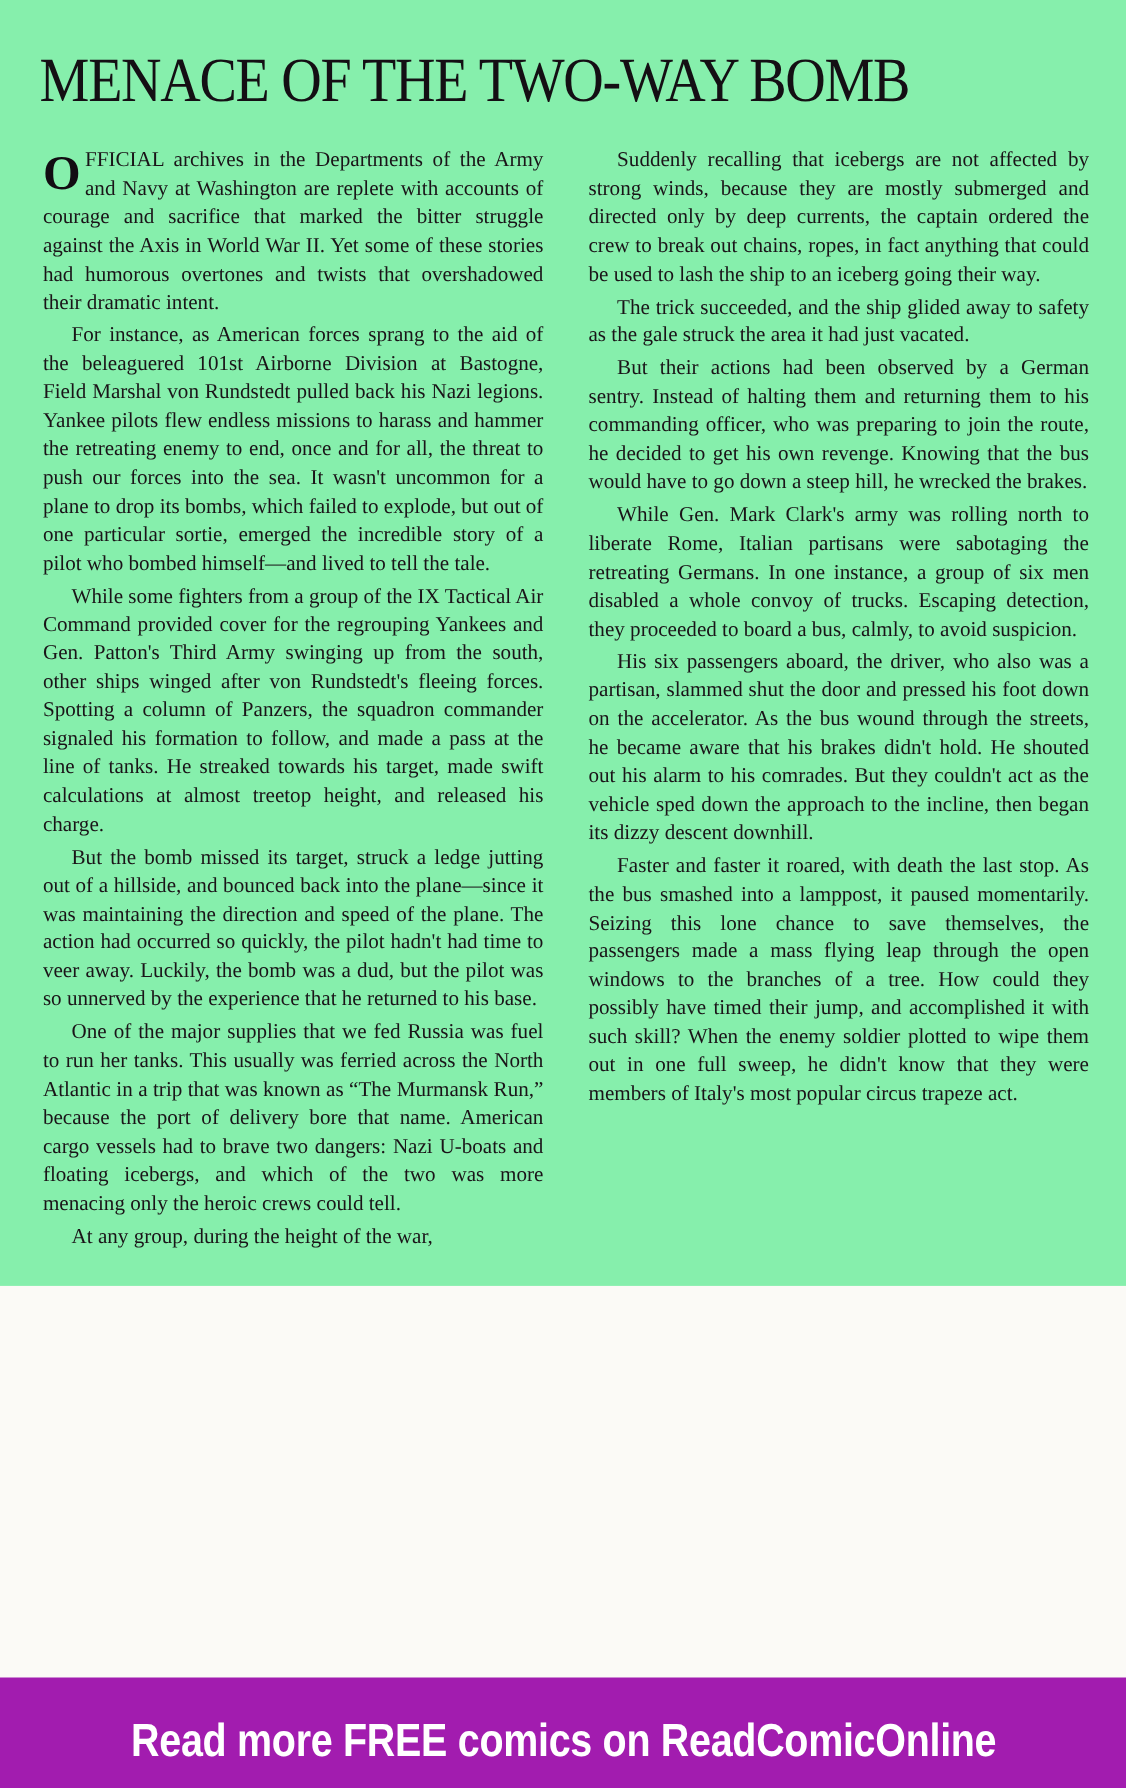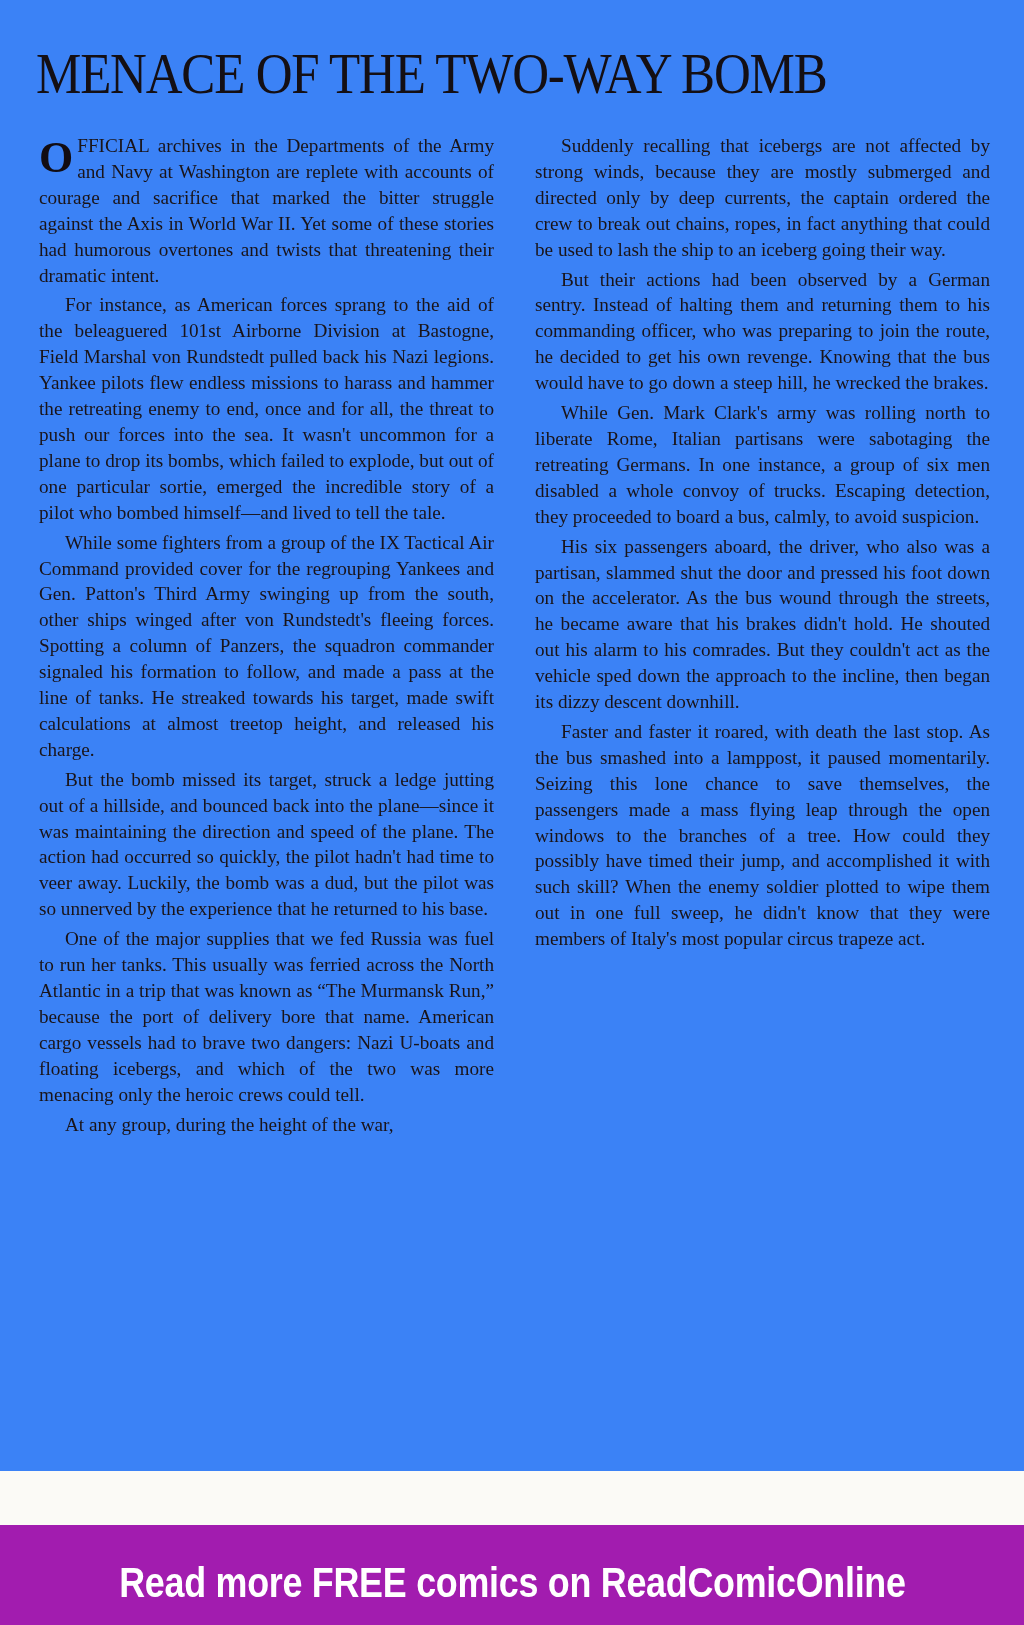--- a/index.html
+++ b/index.html
@@ -9,22 +9,22 @@
     background: #fbfaf6;
     position: relative;
     overflow: hidden;
     font-family: "Liberation Serif", "DejaVu Serif", serif;
     color: #1a1418;
   }
   .page {
     position: absolute;
     left: 0; top: 0;
     width: 1024px;
-    height: 1471px;
-    background: #3b82f6;
+    height: 1169px;
+    background: #86efac;
   }
   .title {
     position: absolute;
     left: 36px;
     top: 40px;
     width: 960px;
     margin: 0;
     font-family: "Liberation Serif", "DejaVu Serif", serif;
     font-weight: normal;
     font-size: 51px;
@@ -82,30 +82,31 @@
     white-space: nowrap;
   }
 </style>
 </head>
 <body>
 
 <div class="page">
   <h1 class="title">MENACE OF THE TWO-WAY BOMB</h1>
 
   <div class="col left">
-    <p class="first"><span class="dropcap">O</span><span>FFICIAL archives in the Departments of the Army and Navy at Washington are replete with accounts of courage and sacrifice that marked the bitter struggle against the Axis in World War II. Yet some of these stories had humorous overtones and twists that threatening their dramatic intent.</span></p>
+    <p class="first"><span class="dropcap">O</span><span>FFICIAL archives in the Departments of the Army and Navy at Washington are replete with accounts of courage and sacrifice that marked the bitter struggle against the Axis in World War II. Yet some of these stories had humorous overtones and twists that overshadowed their dramatic intent.</span></p>
     <p>For instance, as American forces sprang to the aid of the beleaguered 101st Airborne Division at Bastogne, Field Marshal von Rundstedt pulled back his Nazi legions. Yankee pilots flew endless missions to harass and hammer the retreating enemy to end, once and for all, the threat to push our forces into the sea. It wasn't uncommon for a plane to drop its bombs, which failed to explode, but out of one particular sortie, emerged the incredible story of a pilot who bombed him­self—and lived to tell the tale.</p>
     <p>While some fighters from a group of the IX Tactical Air Command provided cover for the regrouping Yankees and Gen. Patton's Third Army swinging up from the south, other ships winged after von Rundstedt's flee­ing forces. Spotting a column of Panzers, the squadron commander signaled his formation to follow, and made a pass at the line of tanks. He streaked towards his target, made swift calculations at almost treetop height, and released his charge.</p>
     <p>But the bomb missed its target, struck a ledge jutting out of a hillside, and bounced back into the plane—since it was maintaining the direction and speed of the plane. The action had occurred so quickly, the pilot hadn't had time to veer away. Luckily, the bomb was a dud, but the pilot was so un­nerved by the experience that he returned to his base.</p>
     <p>One of the major supplies that we fed Rus­sia was fuel to run her tanks. This usually was ferried across the North Atlantic in a trip that was known as “The Murmansk Run,” because the port of delivery bore that name. American cargo vessels had to brave two dangers: Nazi U-boats and floating icebergs, and which of the two was more menacing only the heroic crews could tell.</p>
     <p style="text-align:left">At any group, during the height of the war,</p>
   </div>
 
   <div class="col right">
     <p>Suddenly recalling that icebergs are not af­fected by strong winds, because they are most­ly submerged and directed only by deep cur­rents, the captain ordered the crew to break out chains, ropes, in fact anything that could be used to lash the ship to an iceberg going their way.</p>
+    <p>The trick succeeded, and the ship glided away to safety as the gale struck the area it had just vacated.</p>
     <p>But their actions had been observed by a German sentry. Instead of halting them and returning them to his commanding officer, who was preparing to join the route, he de­cided to get his own revenge. Knowing that the bus would have to go down a steep hill, he wrecked the brakes.</p>
     <p>While Gen. Mark Clark's army was rolling north to liberate Rome, Italian partisans were sabotaging the retreating Germans. In one instance, a group of six men disabled a whole convoy of trucks. Escaping detection, they proceeded to board a bus, calmly, to avoid suspicion.</p>
     <p>His six passengers aboard, the driver, who also was a partisan, slammed shut the door and pressed his foot down on the accelerator. As the bus wound through the streets, he be­came aware that his brakes didn't hold. He shouted out his alarm to his comrades. But they couldn't act as the vehicle sped down the approach to the incline, then began its dizzy descent downhill.</p>
     <p>Faster and faster it roared, with death the last stop. As the bus smashed into a lamppost, it paused momentarily. Seizing this lone chance to save themselves, the passengers made a mass flying leap through the open windows to the branches of a tree. How could they possibly have timed their jump, and ac­complished it with such skill? When the enemy soldier plotted to wipe them out in one full sweep, he didn't know that they were members of Italy's most popular circus trapeze act.</p>
   </div>
 </div>
 
 <div class="banner">
   <span class="banner-text">Read more FREE comics on ReadComicOnline</span>
 </div>

